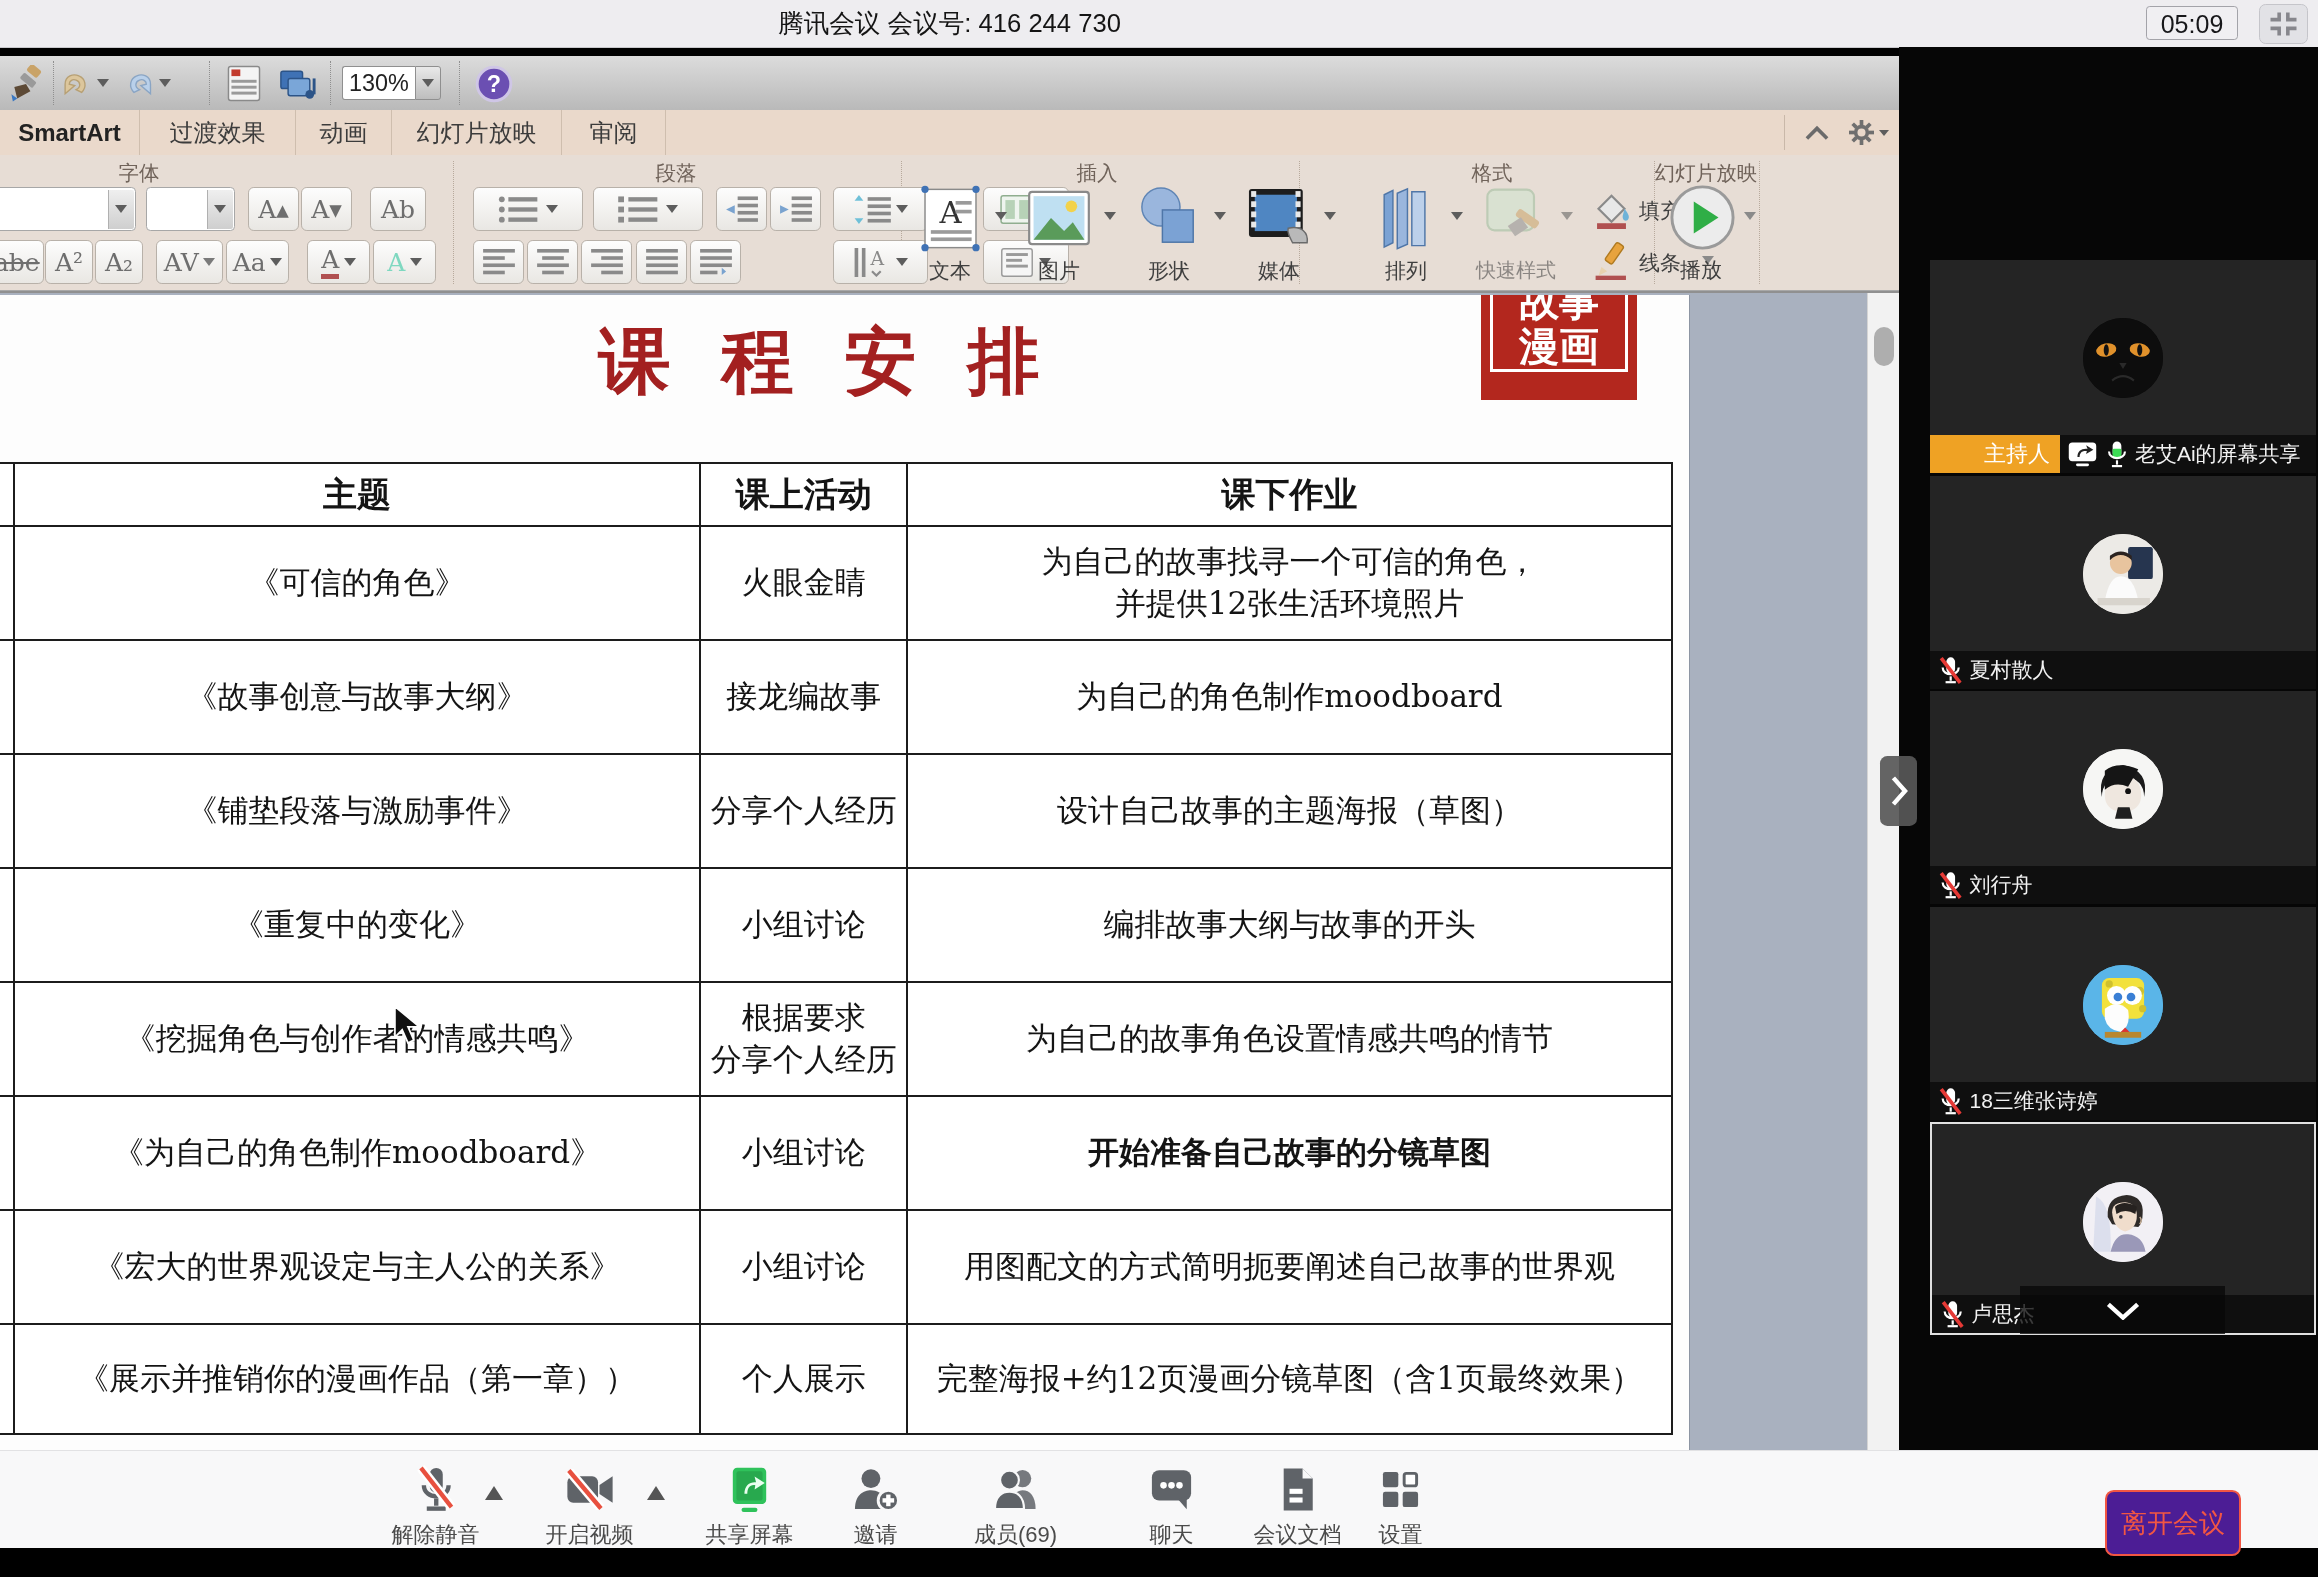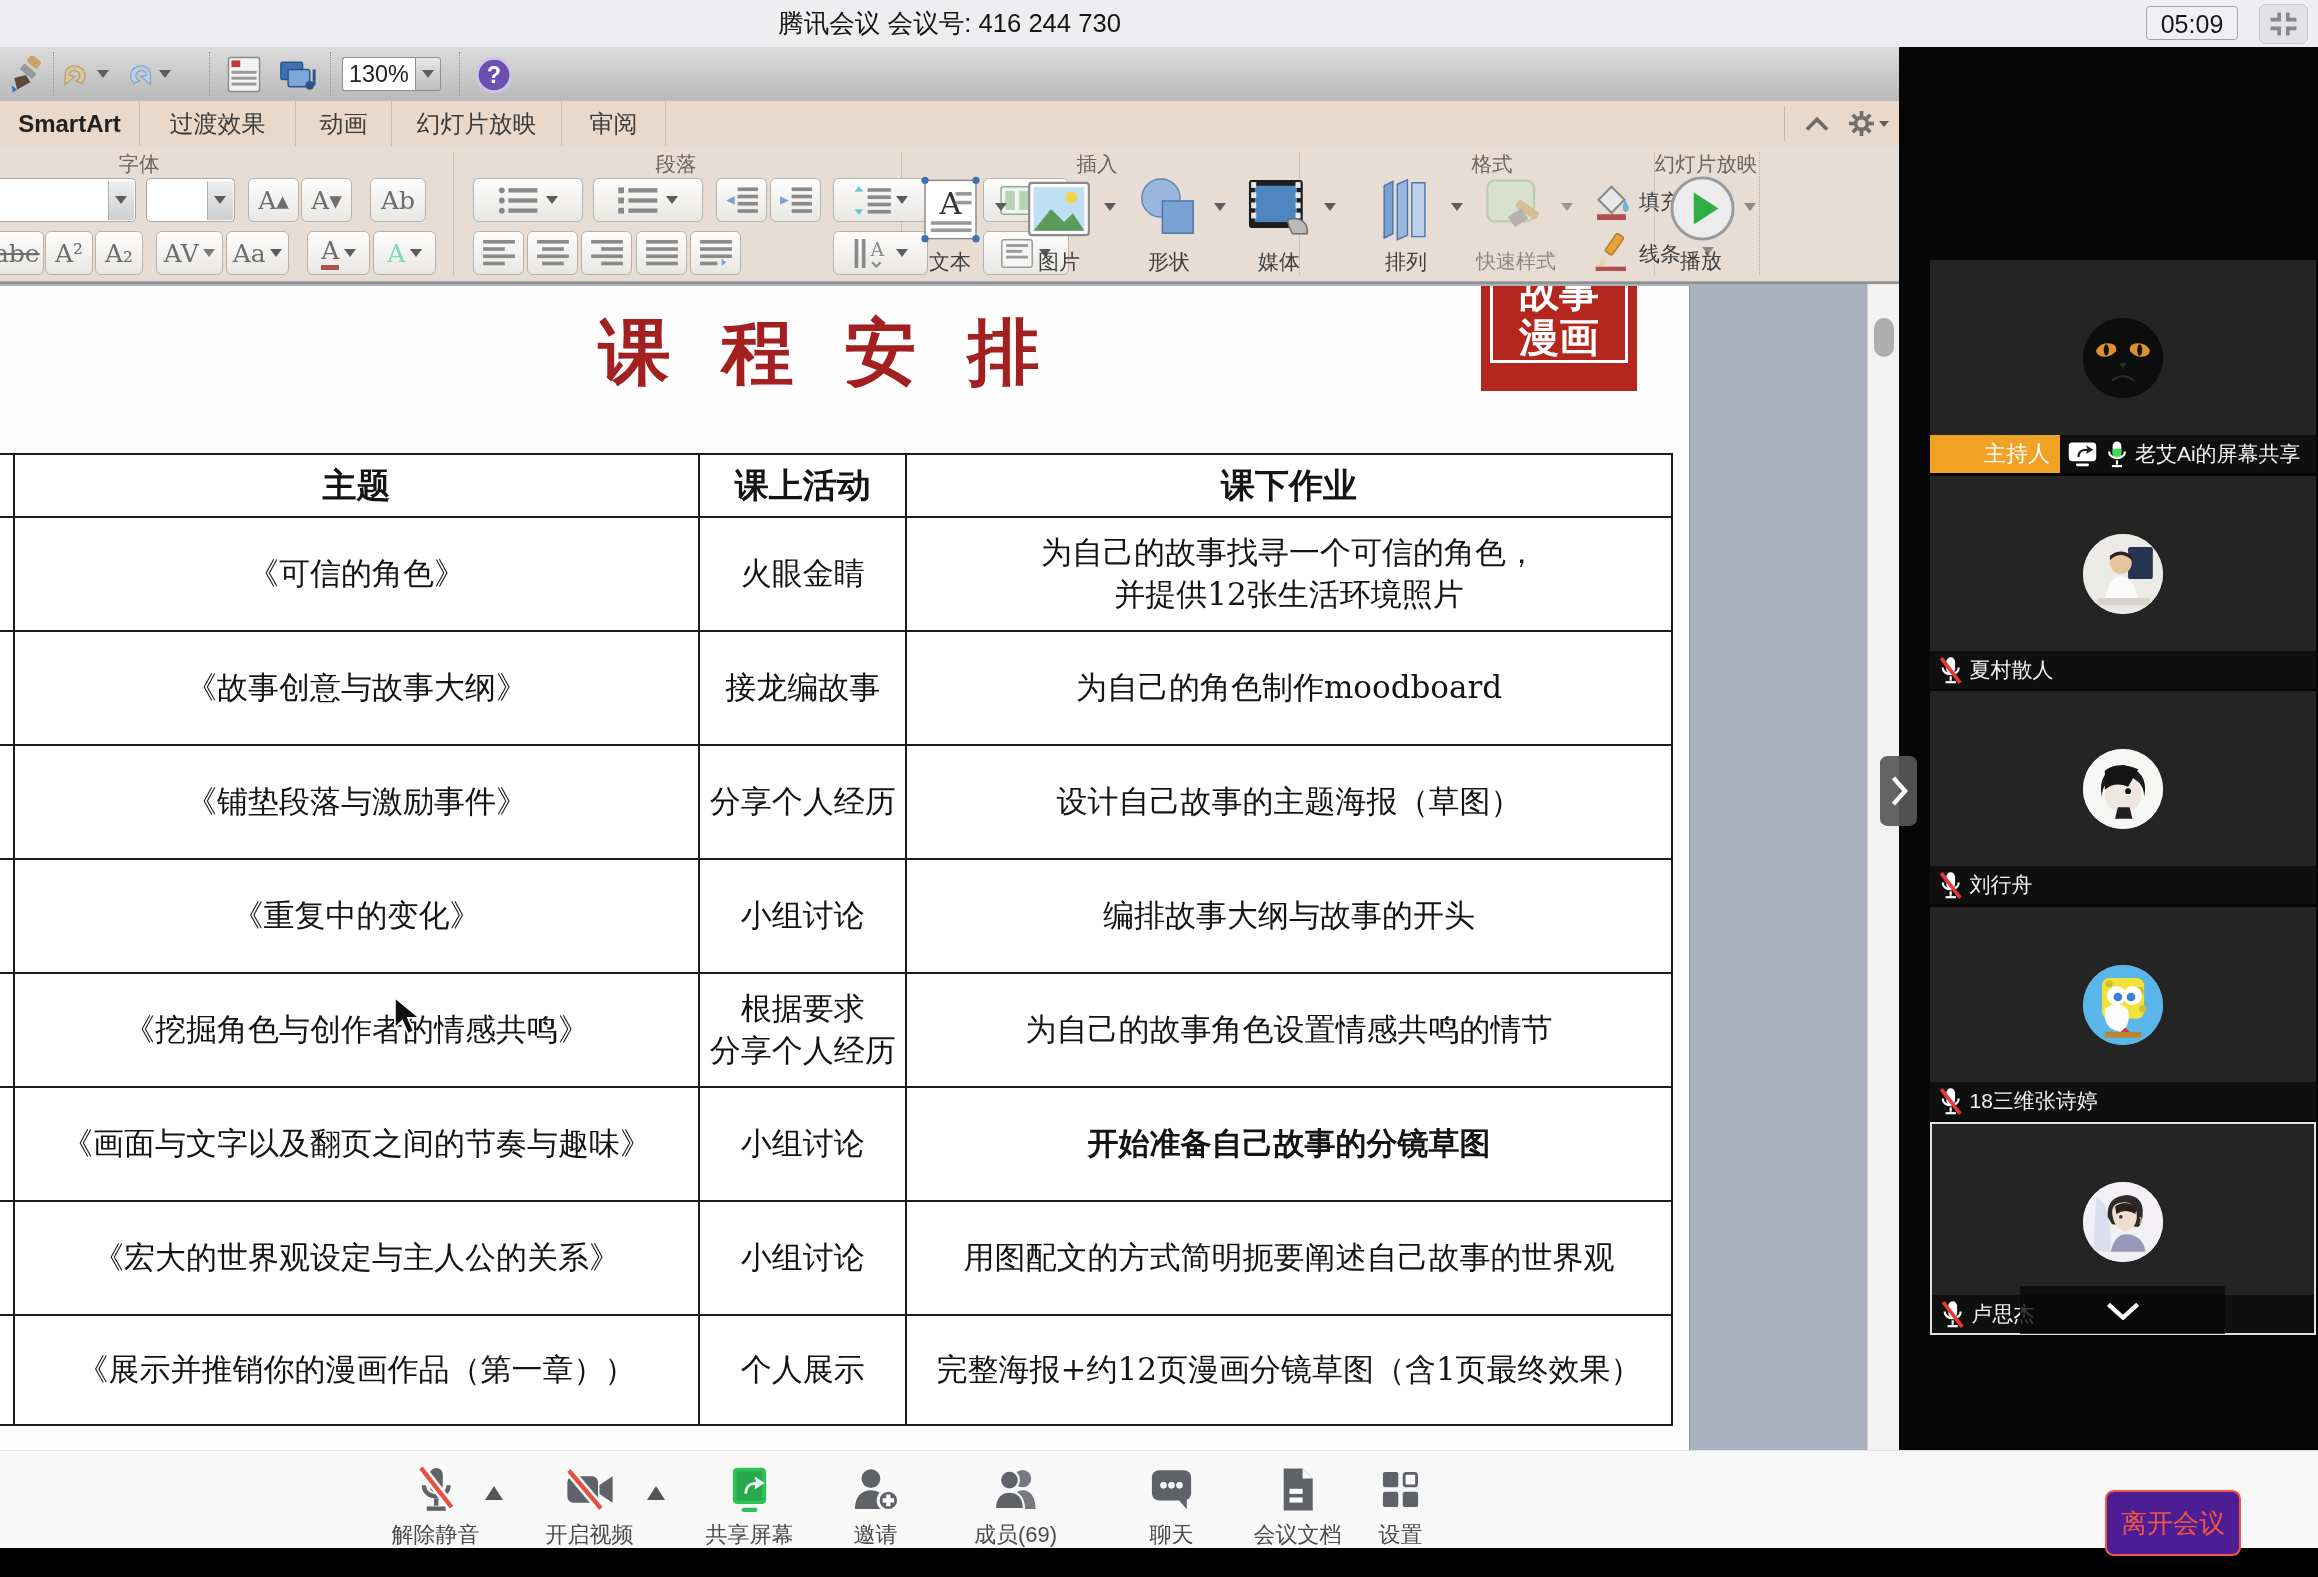--- a/index.html
+++ b/index.html
@@ -7,21 +7,21 @@
         font-family:"Liberation Sans",sans-serif;}
   
   .topbar{position:absolute;left:0;top:0;width:2319px;height:47px;background:#eeedf0;border-bottom:0.7px solid #c8c8cc;}
   .topbar-title{position:absolute;left:0;top:0;width:1899px;height:47px;line-height:47px;text-align:center;
                 font-size:25.6px;color:#141414;}
   .time-box{position:absolute;left:2146px;top:5.8px;width:92px;height:34px;border:1.5px solid #a3a3a9;border-radius:3.7px;
             font-size:25px;color:#17171a;text-align:center;line-height:34px;box-sizing:border-box;background:#f0eff2;}
   .exit-fs{position:absolute;left:2259px;top:4.4px;width:47px;height:38px;background:#e2e2e6;border:0.7px solid #c5c5ca;
            border-radius:6.6px;display:flex;align-items:center;justify-content:center;}
   
-  .ppt{position:absolute;left:0;top:47px;width:2253px;height:1403px;background:#7dd3fc;}
+  .ppt{position:absolute;left:0;top:56px;width:2253px;height:1403px;background:#7dd3fc;}
   .ppt-toolbar{position:absolute;left:0;top:0;width:1899px;height:54px;background:linear-gradient(#dcdcdc,#b9b9b9);
                border-bottom:0.7px solid #8f8f8f;}
   .tsep{position:absolute;top:5.1px;height:44px;border-left:1.5px dotted #8f8f8f;}
   .tbtn{position:absolute;display:flex;align-items:center;justify-content:center;}
   .dd{width:0;height:0;border-left:6.6px solid transparent;border-right:6.6px solid transparent;border-top:8.8px solid #5d5d5d;}
   .zoom-field{position:absolute;left:342px;top:10.2px;width:73px;height:34px;background:#fff;border:1.5px solid #8f8f8f;
               border-right:none;border-radius:2.9px 0 0 2.9px;font-size:23.4px;color:#222;text-align:center;line-height:32px;box-sizing:border-box;}
   .zoom-dd{position:absolute;left:415px;top:10.2px;width:26px;height:34px;background:linear-gradient(#e9e9e9,#bdbdbd);
            border:1.5px solid #8f8f8f;border-radius:0 2.9px 2.9px 0;display:flex;align-items:center;justify-content:center;box-sizing:border-box;}
   .search-pill{position:absolute;left:1388px;top:5.8px;width:504px;height:42px;border:1.5px solid #9f9fa3;border-radius:22px;
@@ -544,21 +544,21 @@
           </tr>
           <tr style="height:114px;">
             <td></td>
                 <td>《挖掘角色与创作者的情感共鸣》</td>
             <td>根据要求
 分享个人经历</td>
             <td>为自己的故事角色设置情感共鸣的情节</td>
           </tr>
           <tr style="height:114px;">
             <td></td>
-                <td>《画面与文字以及翻页之间的节奏与趣味》</td>
+                <td>《为自己的角色制作moodboard》</td>
             <td>小组讨论</td>
             <td class="hw-bold">开始准备自己故事的分镜草图</td>
           </tr>
           <tr style="height:114px;">
             <td></td>
                 <td>《宏大的世界观设定与主人公的关系》</td>
             <td>小组讨论</td>
             <td>用图配文的方式简明扼要阐述自己故事的世界观</td>
           </tr>
           <tr style="height:110px;">

